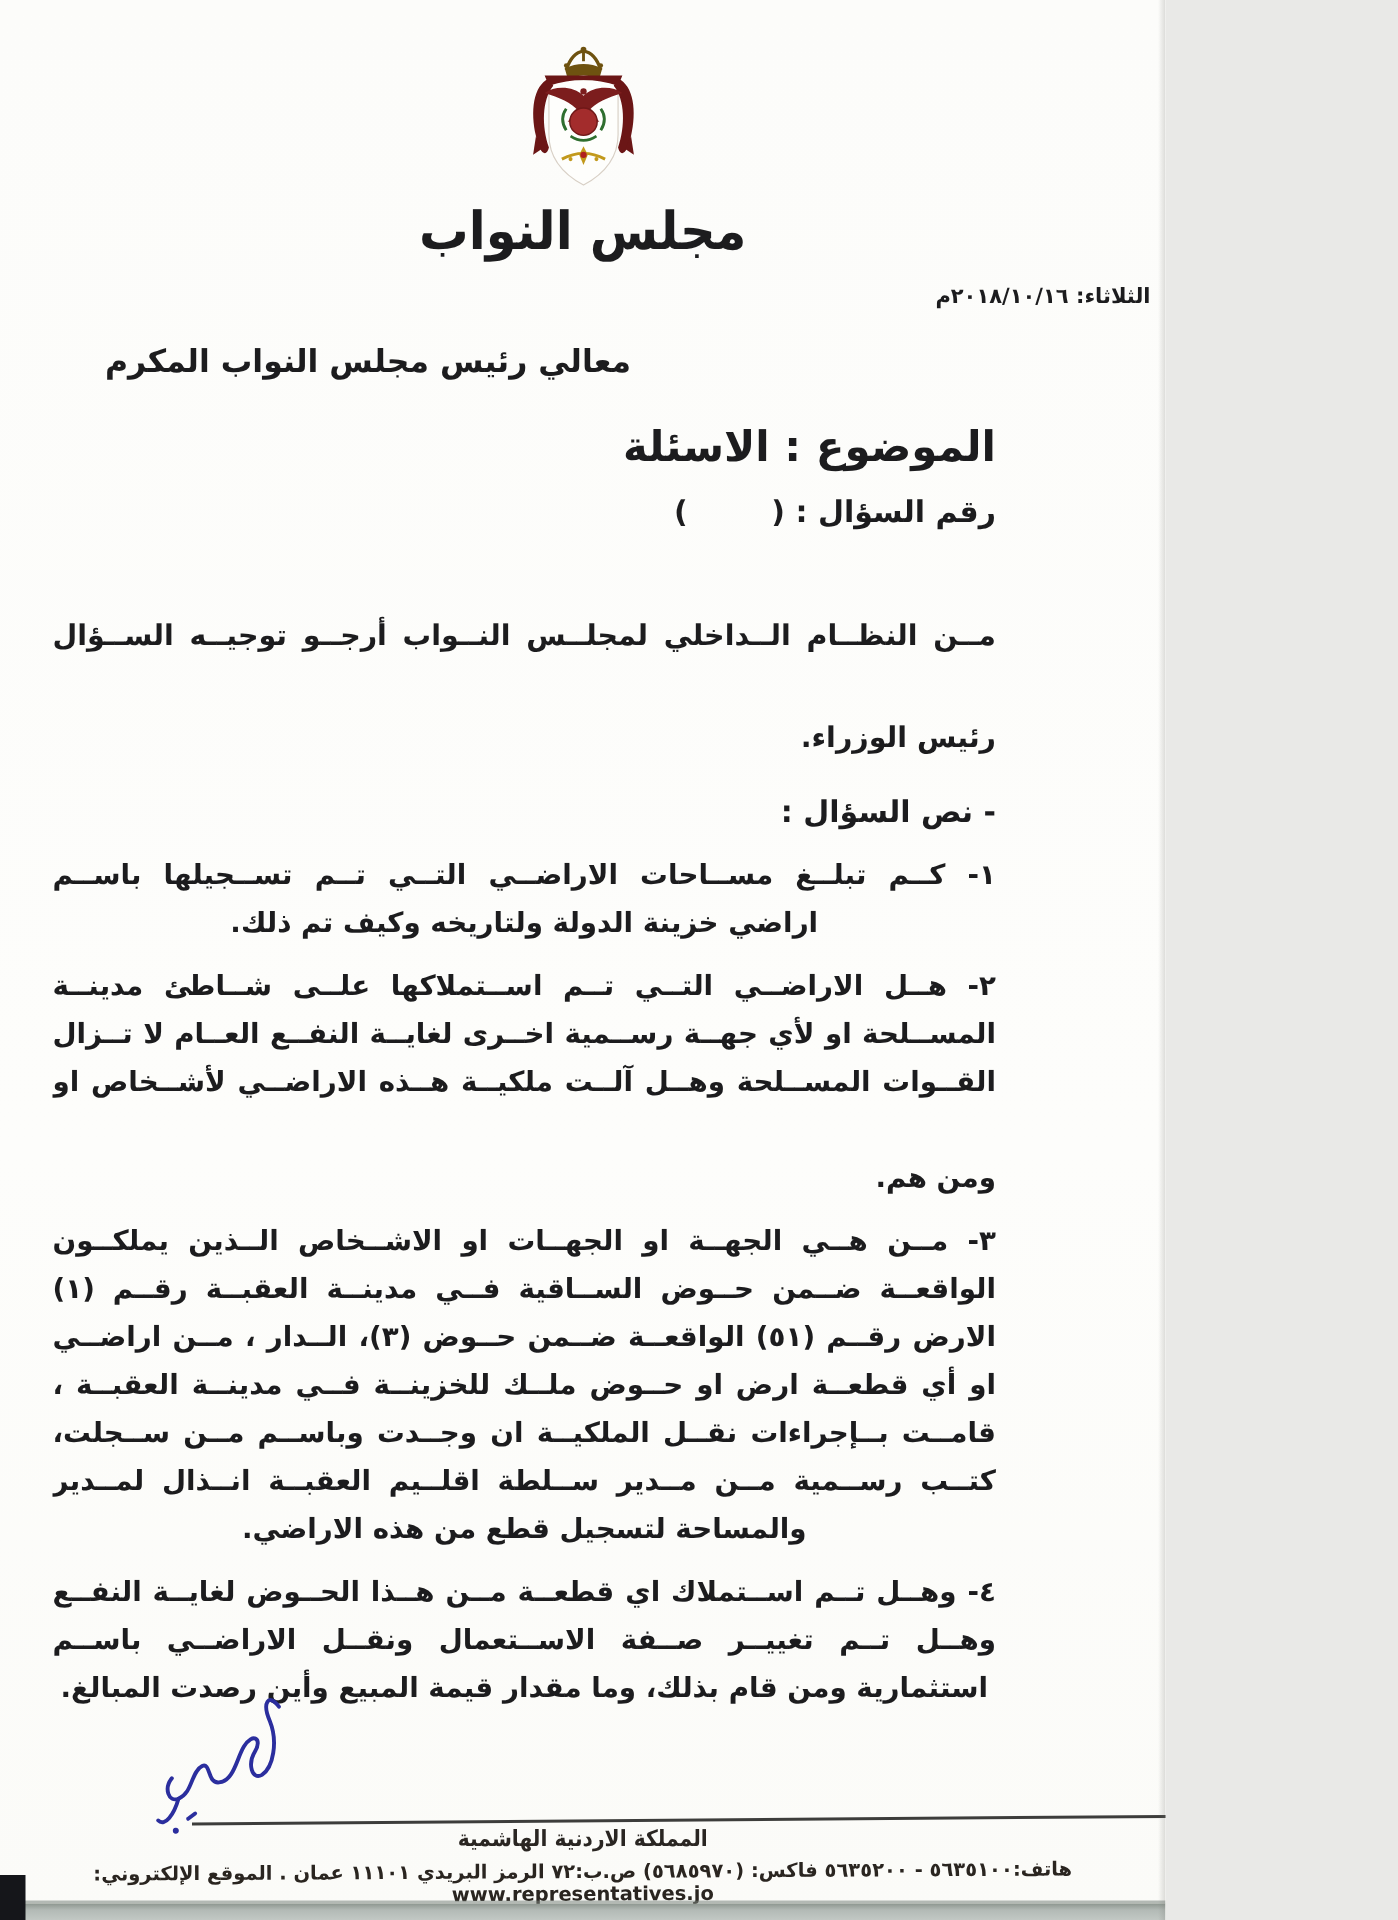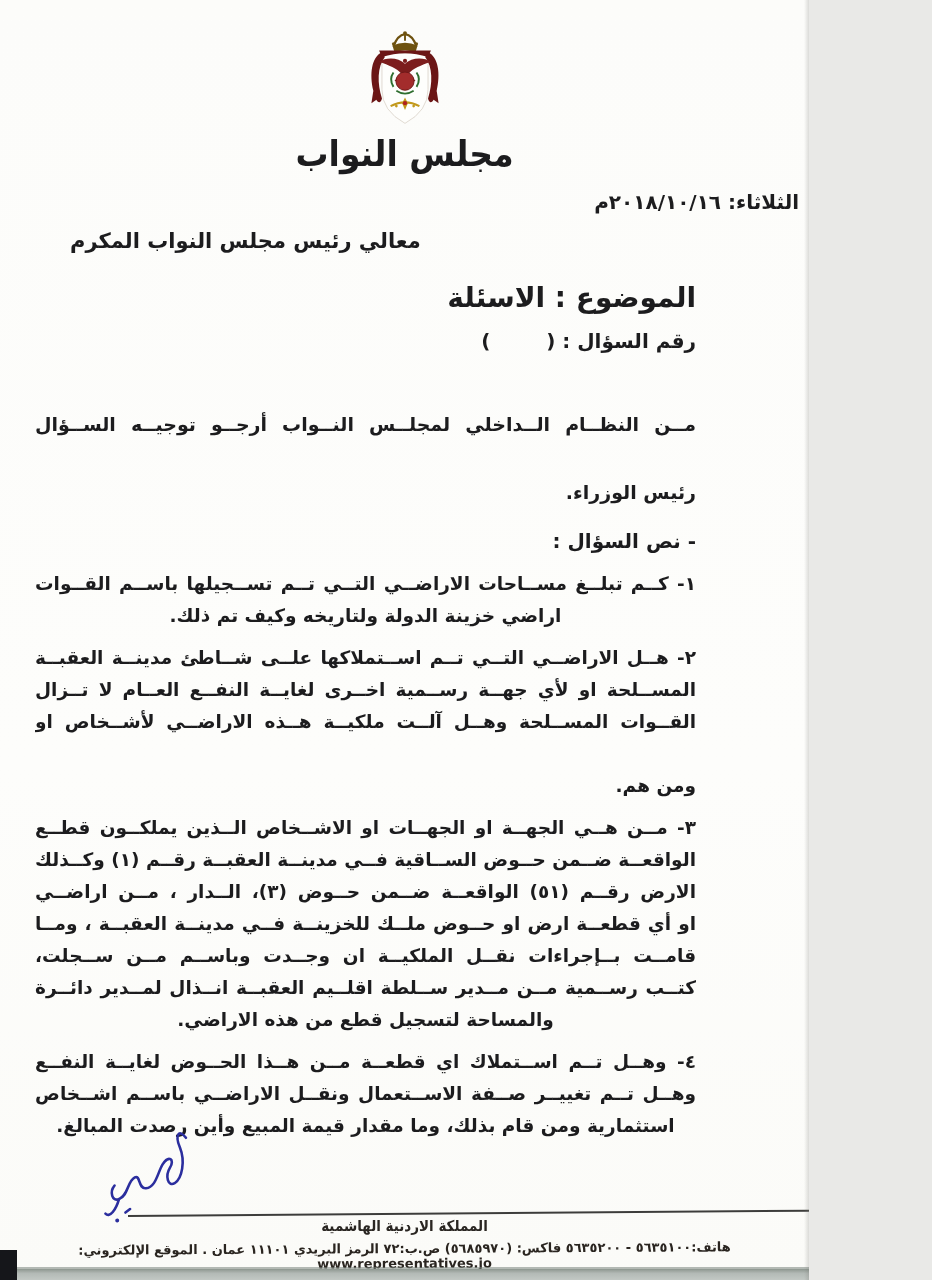--- a/index.html
+++ b/index.html
@@ -4,32 +4,31 @@
 <style>
   html,body{margin:0;padding:0;}
   body{width:932px;height:1280px;overflow:hidden;background:#e9e9e7;}
   .page{
     position:relative;width:777px;height:1280px;overflow:hidden;
     background:#fdfdfb;
     background-image:linear-gradient(180deg,#fcfcfa 0%,#fdfdfb 60%,#fbfbf8 100%);
     direction:rtl;
     font-family:"DejaVu Sans", sans-serif;
     color:#1c1c1e;
-    padding-left:32px;
     -webkit-font-smoothing:antialiased;
   }
   .crest-wrap{position:absolute;top:30px;left:0;right:0;display:flex;justify-content:center;}
   .logo-calligraphy{
     position:absolute;top:134px;left:0;right:0;text-align:center;
     font-size:33px;font-weight:bold;letter-spacing:0;
     transform:scaleY(1.06);
   }
   .date-line{
     position:absolute;top:190px;right:10px;left:0;
-    text-align:right;font-size:20px;font-weight:bold;
+    text-align:right;font-size:14px;font-weight:bold;
   }
   .letter-title{
     position:absolute;top:229px;left:70px;right:0;
     text-align:left;font-size:21px;font-weight:bold;
   }
   .subject-line{
     position:absolute;top:281px;right:113px;
     font-size:28px;font-weight:bold;
   }
   .qno-line{

